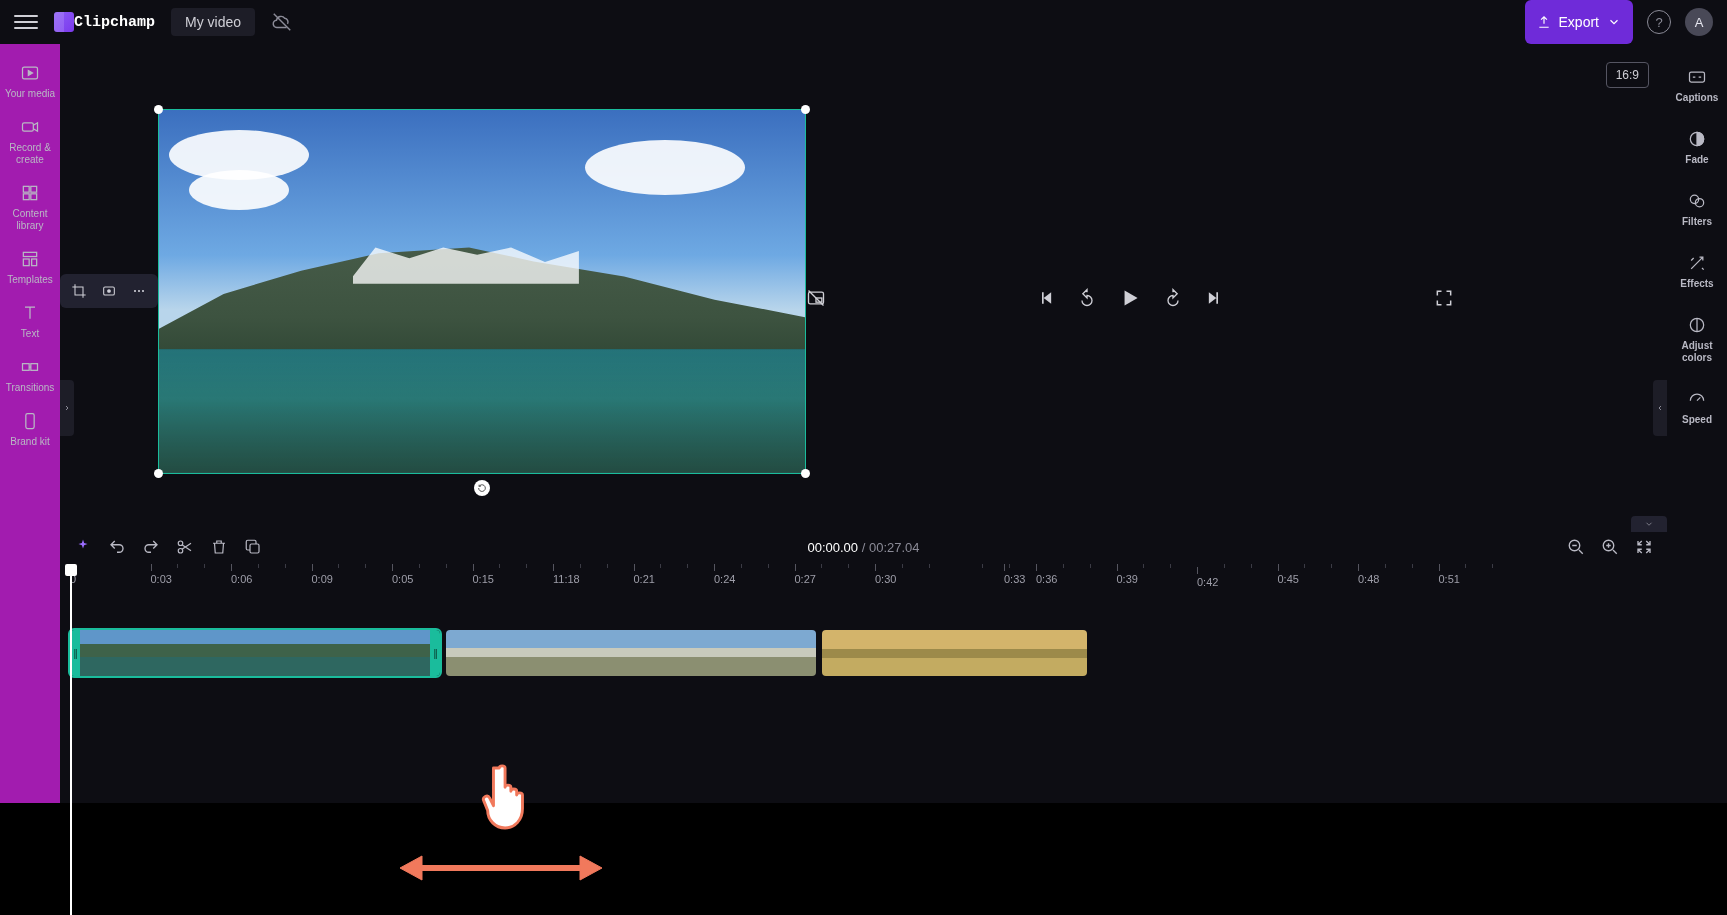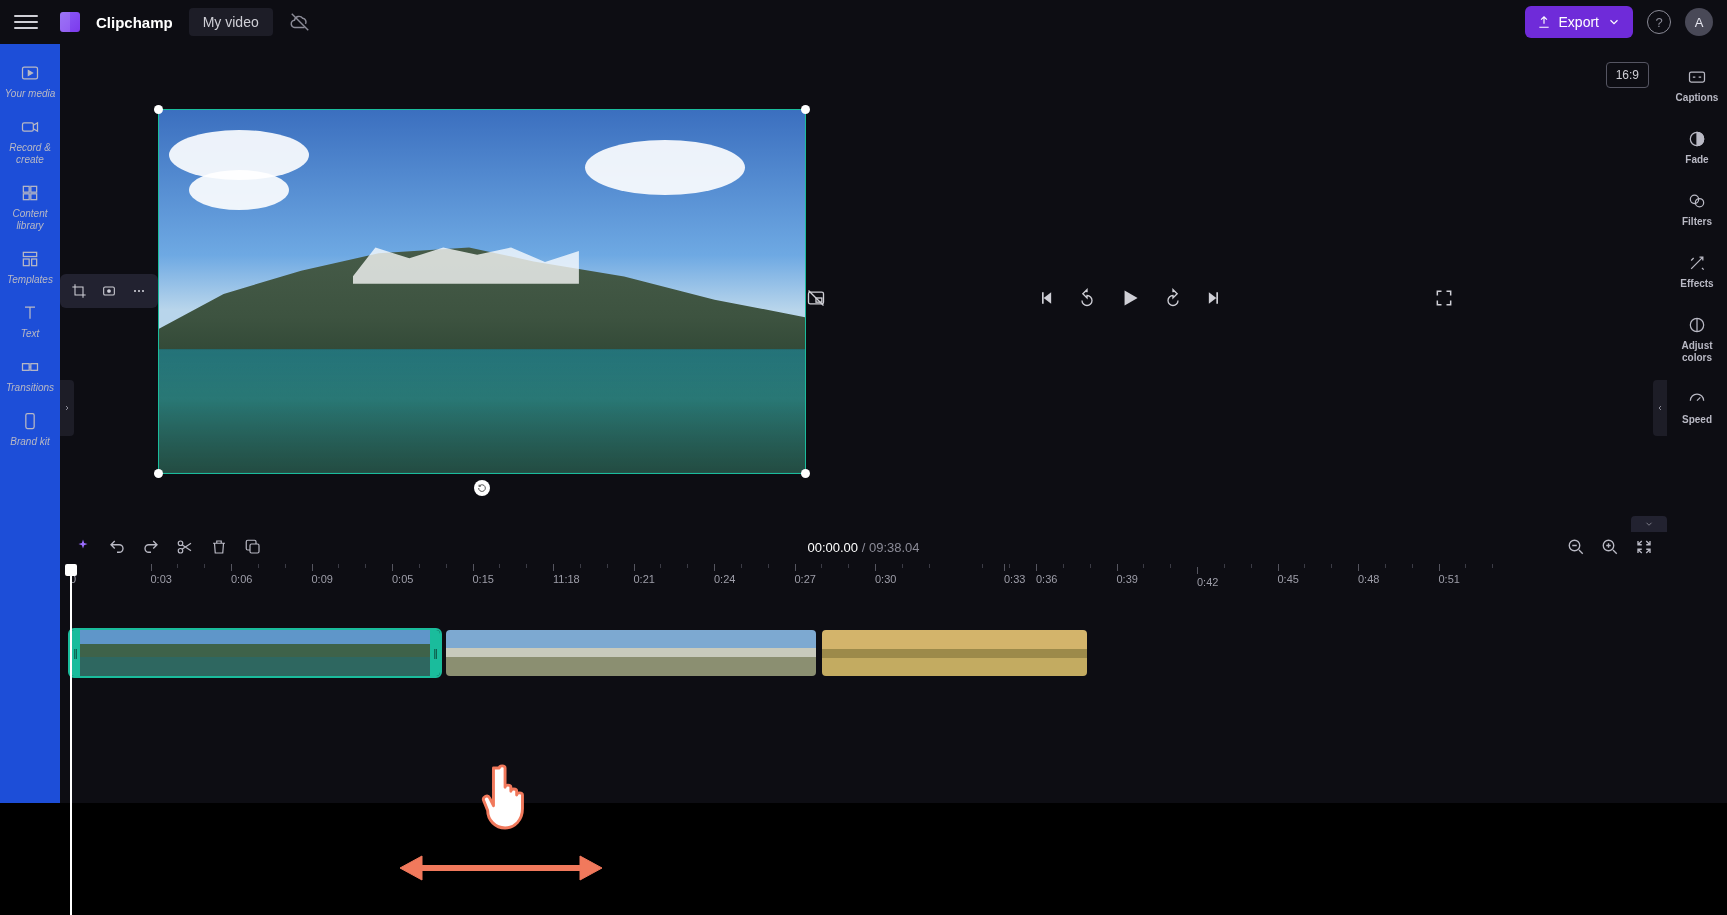--- a/index.html
+++ b/index.html
@@ -15,35 +15,35 @@
   
   .topbar {
     height: 44px;
     display: flex; align-items: center;
     padding: 0 14px;
     gap: 10px;
     background: #0d0d13;
   }
   .hamburger { width: 24px; height: 24px; cursor: pointer; display:flex; flex-direction:column; justify-content:center; gap:4px;}
   .hamburger span{height:2px;background:#cfcfd6;border-radius:1px;}
-  .logo { display:flex; align-items:center; gap:16px; margin-left:12px;}
+  .logo { display:flex; align-items:center; gap:0; margin-left:6px;font-family:Liberation Mono, monospace;}
   .logo-swatch{width:20px;height:20px;background:linear-gradient(135deg,#8b5cf6 0%,#7c3aed 100%);border-radius:3px;position:relative;overflow:hidden;}
   .logo-swatch::before{content:"";position:absolute;left:0;top:0;width:10px;height:20px;background:rgba(255,255,255,.15);}
   .logo-text{font-weight:600;font-size:15px;color:#fff;}
   .proj-name{background:#1d1d27;padding:6px 14px;border-radius:4px;font-size:14px;color:#cfcfd6;margin-left:6px;}
   .cloud-icn{width:22px;height:22px;color:#8b8b97;margin-left:6px;}
 
   .top-right{margin-left:auto;display:flex;align-items:center;gap:14px;}
-  .export-btn{background:#6f2bd9;border-radius:6px;height:32px;display:flex;align-items:center;gap:8px;padding:0 12px;color:#fff;font-size:14px;cursor:pointer;}
+  .export-btn{background:#6f2bd9;border-radius:6px;height:44px;display:flex;align-items:center;gap:8px;padding:0 12px;color:#fff;font-size:14px;cursor:pointer;}
   .export-btn svg{width:14px;height:14px;}
   .help-circle{width:24px;height:24px;border:1.5px solid #8b8b97;border-radius:50%;display:flex;align-items:center;justify-content:center;color:#8b8b97;font-size:13px;}
   .avatar{width:28px;height:28px;border-radius:50%;background:#494957;display:flex;align-items:center;justify-content:center;color:#e5e5ee;font-size:13px;}
 
   
-  .left-rail{position:absolute;left:0;top:44px;bottom:0;width:60px;background:#1d4ed8;display:flex;flex-direction:column;align-items:center;padding-top:10px;font-style:italic;}
+  .left-rail{position:absolute;left:0;top:44px;bottom:0;width:60px;background:#a21caf;display:flex;flex-direction:column;align-items:center;padding-top:10px;}
   .rail-item{width:60px;padding:8px 2px;display:flex;flex-direction:column;align-items:center;gap:4px;color:#b9b9c4;font-size:10px;text-align:center;cursor:pointer;line-height:1.2;}
   .rail-item .ri-icn{width:22px;height:22px;display:flex;align-items:center;justify-content:center;}
   .rail-item .ri-icn svg{width:20px;height:20px;stroke:currentColor;fill:none;stroke-width:1.5;}
   .rail-expand{position:absolute;left:60px;top:380px;width:14px;height:56px;background:#1d1d27;border-radius:0 4px 4px 0;display:flex;align-items:center;justify-content:center;color:#8b8b97;}
 
   
   .right-rail{position:absolute;right:0;top:44px;width:60px;background:#0d0d13;display:flex;flex-direction:column;align-items:center;padding-top:14px;gap:8px;}
   .right-rail .rail-item{width:60px;font-weight:bold;}
   .rail-collapse{position:absolute;right:60px;top:380px;width:14px;height:56px;background:#1d1d27;border-radius:4px 0 0 4px;display:flex;align-items:center;justify-content:center;color:#8b8b97;}
 
@@ -413,21 +413,21 @@
         </div>
       <div class="tbtn">
           <svg viewBox="0 0 24 24" fill="none" stroke="currentColor" stroke-width="1.6">
             <rect x="8" y="8" width="12" height="12" rx="2"></rect>
             <path d="M16 8V5a2 2 0 0 0-2-2H5a2 2 0 0 0-2 2v9a2 2 0 0 0 2 2h3"></path>
           </svg>
         </div>
     </div>
 
     <div class="tl-time">
-      <span class="cur">00:00.00</span><span class="sep"> / </span><span class="tot">09:38.04</span>
+      <span class="cur">00:00.00</span><span class="sep"> / </span><span class="tot">00:27.04</span>
     </div>
 
     <div class="tl-row1-right">
       <div class="tbtn"><svg viewBox="0 0 24 24" fill="none" stroke="currentColor" stroke-width="1.8">
             <circle cx="10" cy="10" r="7"></circle>
             <path d="M21 21l-5-5M7 10h6"></path>
           </svg></div>
       <div class="tbtn"><svg viewBox="0 0 24 24" fill="none" stroke="currentColor" stroke-width="1.8">
             <circle cx="10" cy="10" r="7"></circle>
             <path d="M21 21l-5-5M7 10h6M10 7v6"></path>

